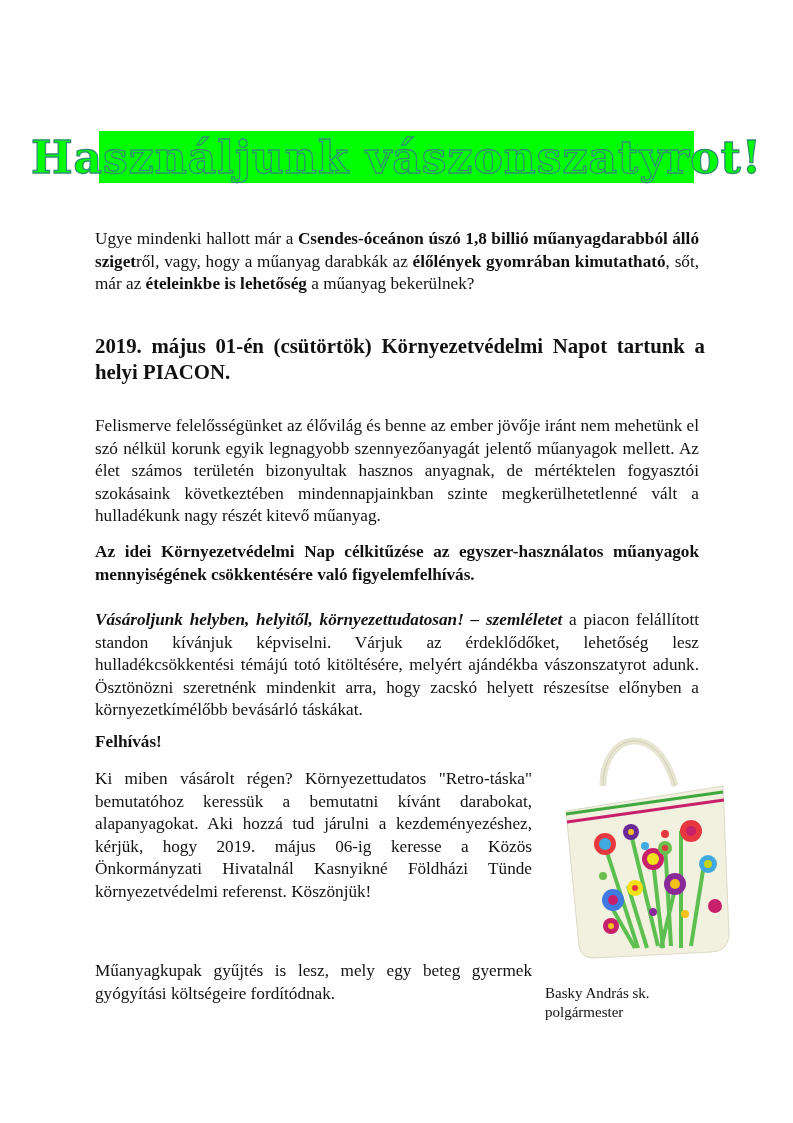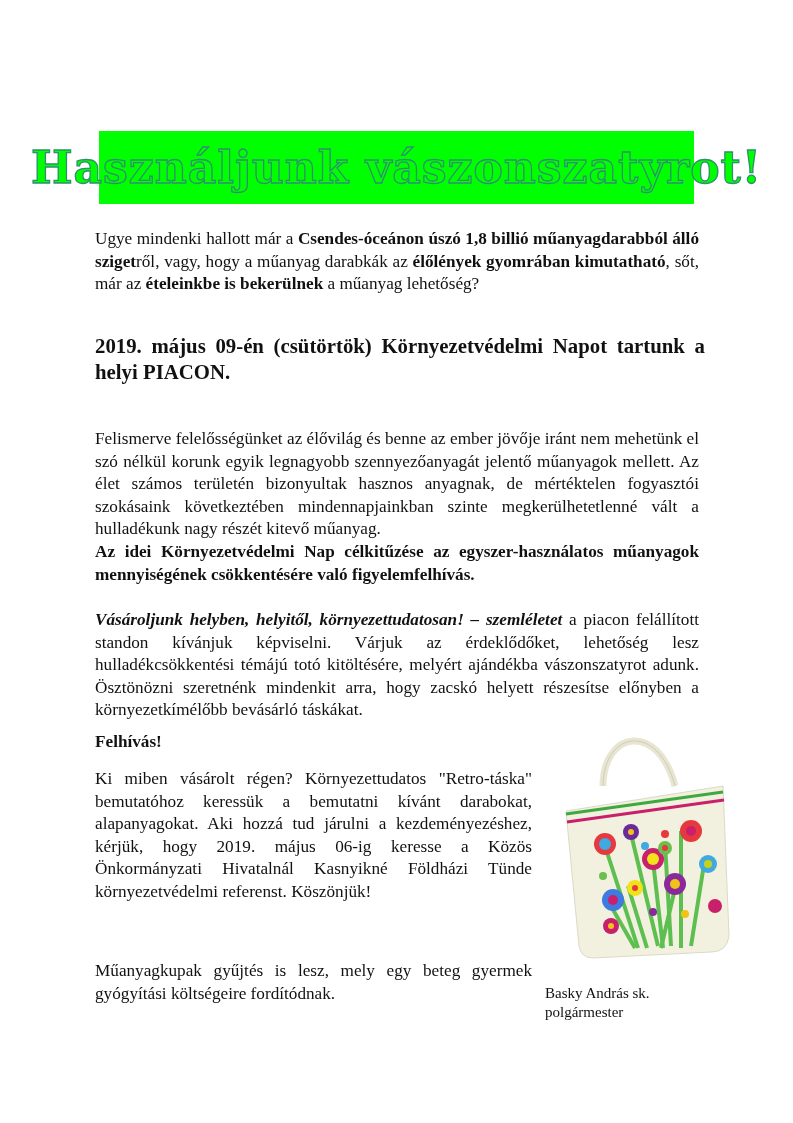--- a/index.html
+++ b/index.html
@@ -1,18 +1,18 @@
 <!DOCTYPE html>
 <html><head>
 <meta charset="utf-8">
 <style>
   html, body { margin: 0; padding: 0; background: #ffffff; }
   body { width: 793px; height: 1123px; position: relative; overflow: hidden;
          font-family: "Liberation Serif", "DejaVu Serif", serif; color: #111; }
-  .banner { position: absolute; left: 99px; top: 131px; width: 595px; height: 73px;
+  .banner { position: absolute; left: 99px; top: 131px; width: 595px; height: 52px;
             background: #00ff00; display: flex; align-items: center; justify-content: center; }
   .banner-title { font-family: "DejaVu Serif", "Liberation Serif", serif; font-weight: bold;
                   font-size: 44px; letter-spacing: 1px; color: #00ff00;
                   -webkit-text-stroke: 1.3px #2f8f6f; white-space: nowrap; }
   .p { position: absolute; left: 95px; width: 604px; font-size: 17.2px; line-height: 22.6px;
        text-align: justify; margin: 0; }
   .p b { font-weight: bold; }
   .h2 { position: absolute; left: 95px; width: 610px; font-size: 20.8px; line-height: 26px;
         font-weight: bold; margin: 0; text-align: justify; }
   .narrow { width: 437px; }
@@ -21,26 +21,26 @@
          font-size: 15px; line-height: 19px; }
 </style>
 </head>
 <body>
 
 <div class="banner">
   <span class="banner-title">Használjunk vászonszatyrot!</span>
 </div>
 
 <p class="p" style="top:228px;">
-  <span>Ugye mindenki hallott már a </span><b>Csendes-óceánon úszó 1,8 billió műanyagdarabból álló sziget</b><span>ről, vagy, hogy a műanyag darabkák az </span><b>élőlények gyomrában kimutatható</b><span>, sőt, már az </span><b>ételeinkbe is bekerülnek</b><span> a műanyag lehetőség?</span>
+  <span>Ugye mindenki hallott már a </span><b>Csendes-óceánon úszó 1,8 billió műanyagdarabból álló sziget</b><span>ről, vagy, hogy a műanyag darabkák az </span><b>élőlények gyomrában kimutatható</b><span>, sőt, már az </span><b>ételeinkbe is lehetőség</b><span> a műanyag bekerülnek?</span>
 </p>
 
-<p class="h2" style="top:333px;">2019. május 09-én (csütörtök) Környezetvédelmi Napot tartunk a helyi PIACON.</p>
+<p class="h2" style="top:333px;">2019. május 01-én (csütörtök) Környezetvédelmi Napot tartunk a helyi PIACON.</p>
 
-<p class="p" style="top:428px;">Felismerve felelősségünket az élővilág és benne az ember jövője iránt nem mehetünk el szó nélkül korunk egyik legnagyobb szennyezőanyagát jelentő műanyagok mellett. Az élet számos területén bizonyultak hasznos anyagnak, de mértéktelen fogyasztói szokásaink következtében mindennapjainkban szinte megkerülhetetlenné vált a hulladékunk nagy részét kitevő műanyag.</p>
+<p class="p" style="top:415px;">Felismerve felelősségünket az élővilág és benne az ember jövője iránt nem mehetünk el szó nélkül korunk egyik legnagyobb szennyezőanyagát jelentő műanyagok mellett. Az élet számos területén bizonyultak hasznos anyagnak, de mértéktelen fogyasztói szokásaink következtében mindennapjainkban szinte megkerülhetetlenné vált a hulladékunk nagy részét kitevő műanyag.</p>
 
 <p class="p" style="top:541px; font-weight:bold;">Az idei Környezetvédelmi Nap célkitűzése az egyszer-használatos műanyagok mennyiségének csökkentésére való figyelemfelhívás.</p>
 
 <p class="p" style="top:609px;"><b><i>Vásároljunk helyben, helyitől, környezettudatosan! – szemléletet</i></b><span> a piacon felállított standon kívánjuk képviselni. Várjuk az érdeklődőket, lehetőség lesz hulladékcsökkentési témájú totó kitöltésére, melyért ajándékba vászonszatyrot adunk. Ösztönözni szeretnénk mindenkit arra, hogy zacskó helyett részesítse előnyben a környezetkímélőbb bevásárló táskákat.</span></p>
 
 <p class="p" style="top:731px; font-weight:bold;">Felhívás!</p>
 
 <p class="p narrow" style="top:768px;">Ki miben vásárolt régen? Környezettudatos "Retro-táska" bemutatóhoz keressük a bemutatni kívánt darabokat, alapanyagokat. Aki hozzá tud járulni a kezdeményezéshez, kérjük, hogy 2019. május 06-ig keresse a Közös Önkormányzati Hivatalnál Kasnyikné Földházi Tünde környezetvédelmi referenst. Köszönjük!</p>
 
 <p class="p narrow" style="top:960px;">Műanyagkupak gyűjtés is lesz, mely egy beteg gyermek gyógyítási költségeire fordítódnak.</p>

